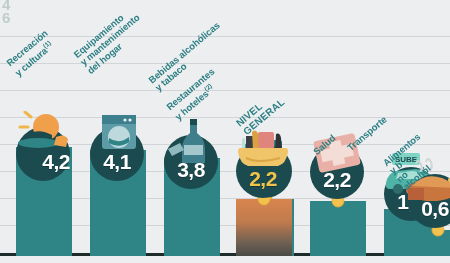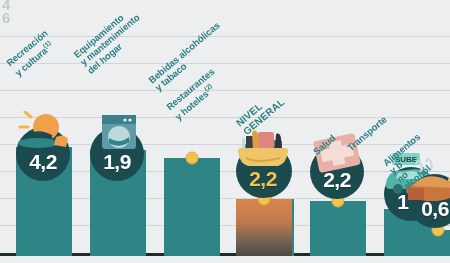--- a/index.html
+++ b/index.html
@@ -88,21 +88,21 @@
     <div class="axis-baseline"></div>
   </div>
   <div class="below-axis"></div>
 
   <div class="corner-ghost">4
 6</div>
 
   <div class="bar" style="left:16px;width:56px;height:109px;">
     <div class="bar-dot"></div>
   </div>
-  <div class="bubble" style="left:16px;top:127px;">
+  <div class="bubble" style="left:16px;top:127px;justify-content:flex-end;">
     <span class="icon">
       <svg viewBox="0 0 62 50" width="62" height="50">
         <circle cx="34" cy="16" r="13" fill="#f0a04b"></circle>
         <g stroke="#f0b64b" stroke-width="3" stroke-linecap="round">
           <line x1="16" y1="16" x2="8" y2="16"></line>
             <line x1="19" y1="6" x2="13" y2="1"></line>
           <line x1="19" y1="26" x2="13" y2="31"></line>
         </g>
         <path d="M8 30 Q22 14 40 24 L40 34 L8 34 Z" fill="#1b4a4f"></path>
         <ellipse cx="26" cy="32" rx="20" ry="5" fill="#2f8486"></ellipse>
@@ -119,25 +119,36 @@
     <span class="icon">
       <svg viewBox="0 0 62 50" width="62" height="50">
         <rect x="16" y="4" width="34" height="34" rx="3" fill="#5d9ba6"></rect>
         <rect x="16" y="4" width="34" height="9" fill="#3d7f8c"></rect>
         <circle cx="33" cy="26" r="11" fill="#bdd9dd"></circle>
         <path d="M23 27 q10 7 20 -1 l0 5 q-10 7 -20 1 Z" fill="#2f8486"></path>
         <circle cx="44" cy="9" r="1.6" fill="#eaf3f4"></circle>
         <circle cx="39" cy="9" r="1.6" fill="#eaf3f4"></circle>
       </svg>
     </span>
-    <span class="val">1,9</span>
+    <span class="val">4,1</span>
   </div>
 
   <div class="bar" style="left:164px;width:56px;height:98px;">
     <div class="bar-dot"></div>
+  </div>
+  <div class="bubble" style="left:164px;top:135px;">
+    <span class="icon">
+      <svg viewBox="0 0 62 50" width="62" height="50">
+        <path d="M30 2 l7 0 l0 12 q8 6 8 16 l0 14 l-23 0 l0 -14 q0 -10 8 -16 Z" fill="#3f7f8c"></path>
+        <rect x="30" y="0" width="7" height="6" fill="#1b4a4f"></rect>
+        <rect x="24" y="26" width="19" height="10" fill="#bdd9dd" opacity=".8"></rect>
+        <path d="M8 30 l12 -6 l4 7 l-12 6 Z" fill="#8fb9bf"></path>
+      </svg>
+    </span>
+    <span class="val">3,8</span>
   </div>
 
   <div class="bar" style="left:238px;width:56px;height:57px;">
     <div class="bar-dot"></div>
   </div>
   <div class="bubble" style="left:238px;top:144px;">
     <span class="icon">
       <svg viewBox="0 0 62 50" width="62" height="50">
         <rect x="22" y="12" width="26" height="28" rx="3" fill="#2f8486"></rect>
         <rect x="30" y="7" width="10" height="6" rx="2" fill="#6fb3ad"></rect>

